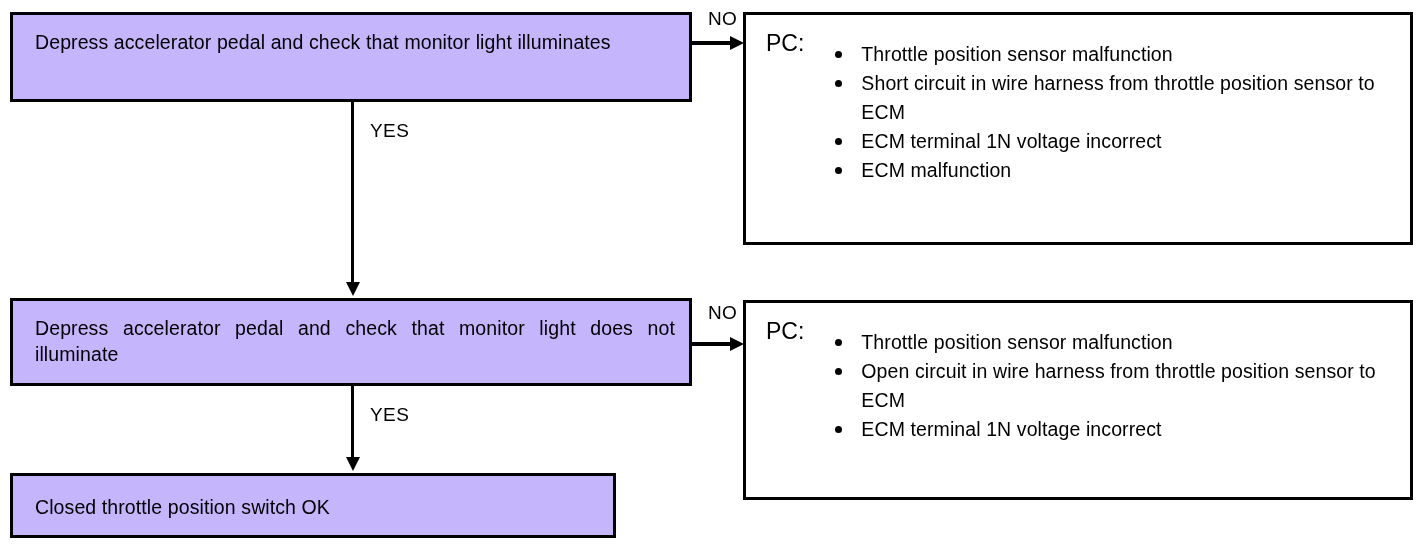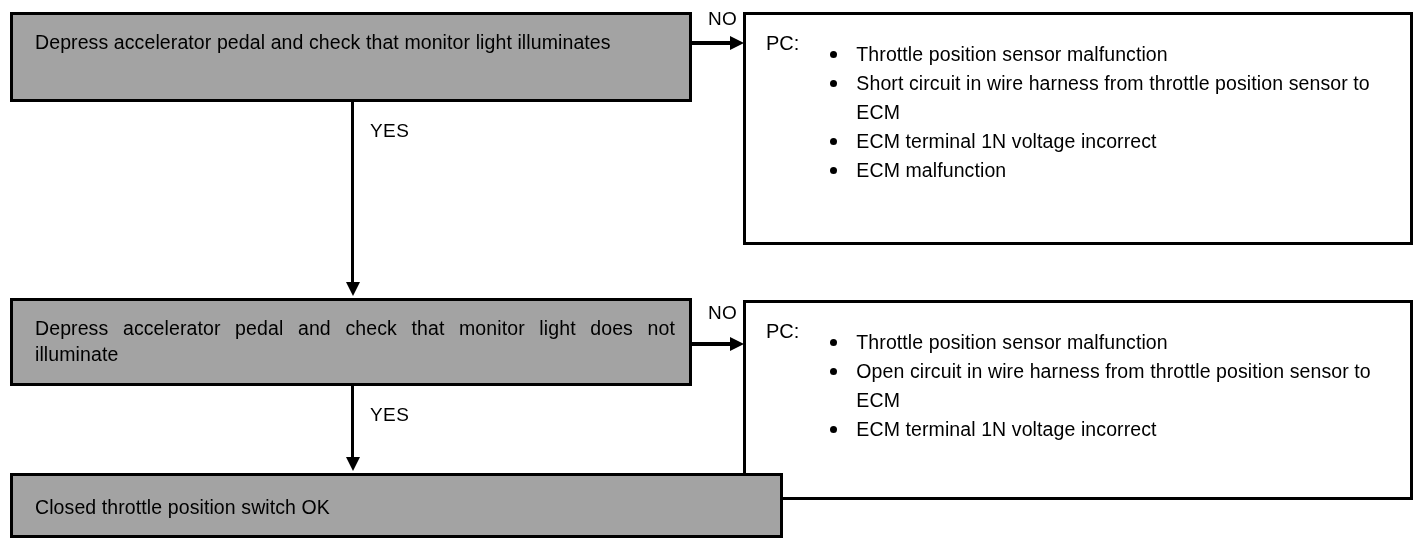--- a/index.html
+++ b/index.html
@@ -18,40 +18,40 @@
     height: 546px;
     background: #ffffff;
     overflow: hidden;
   }
 
   
   .node {
     position: absolute;
     box-sizing: border-box;
     border: 3px solid #000000;
-    background: #a3a3a3;
+    background: #c4b5fd;
   }
   .node .node-text {
     position: absolute;
     left: 22px;
     right: 14px;
     top: 14px;
     font-size: 19.5px;
     line-height: 26px;
     color: #000000;
     letter-spacing: 0.1px;
   }
   .node.justified .node-text {
     text-align: justify;
     text-align-last: left;
   }
 
   #box-step1 { left: 10px;  top: 12px;  width: 682px; height: 90px; }
   #box-step2 { left: 10px;  top: 298px; width: 682px; height: 88px; }
-  #box-result { left: 10px; top: 473px; width: 773px; height: 65px; }
+  #box-result { left: 10px; top: 473px; width: 606px; height: 65px; }
 
   #box-result .node-text { top: 18px; }
 
   
   .pcbox {
     position: absolute;
     box-sizing: border-box;
     border: 3px solid #000000;
     background: #ffffff;
   }
@@ -61,21 +61,21 @@
   .pc-inner {
     position: absolute;
     left: 20px;
     top: 14px;
     right: 10px;
     display: flex;
     align-items: flex-start;
   }
   .pc-label {
     flex: 0 0 auto;
-    font-size: 20px;
+    font-size: 23px;
     line-height: 29px;
     padding-right: 16px;
     white-space: nowrap;
   }
   .pc-list {
     flex: 1 1 auto;
     list-style: none;
     margin: 11px;
     padding: 0;
   }

